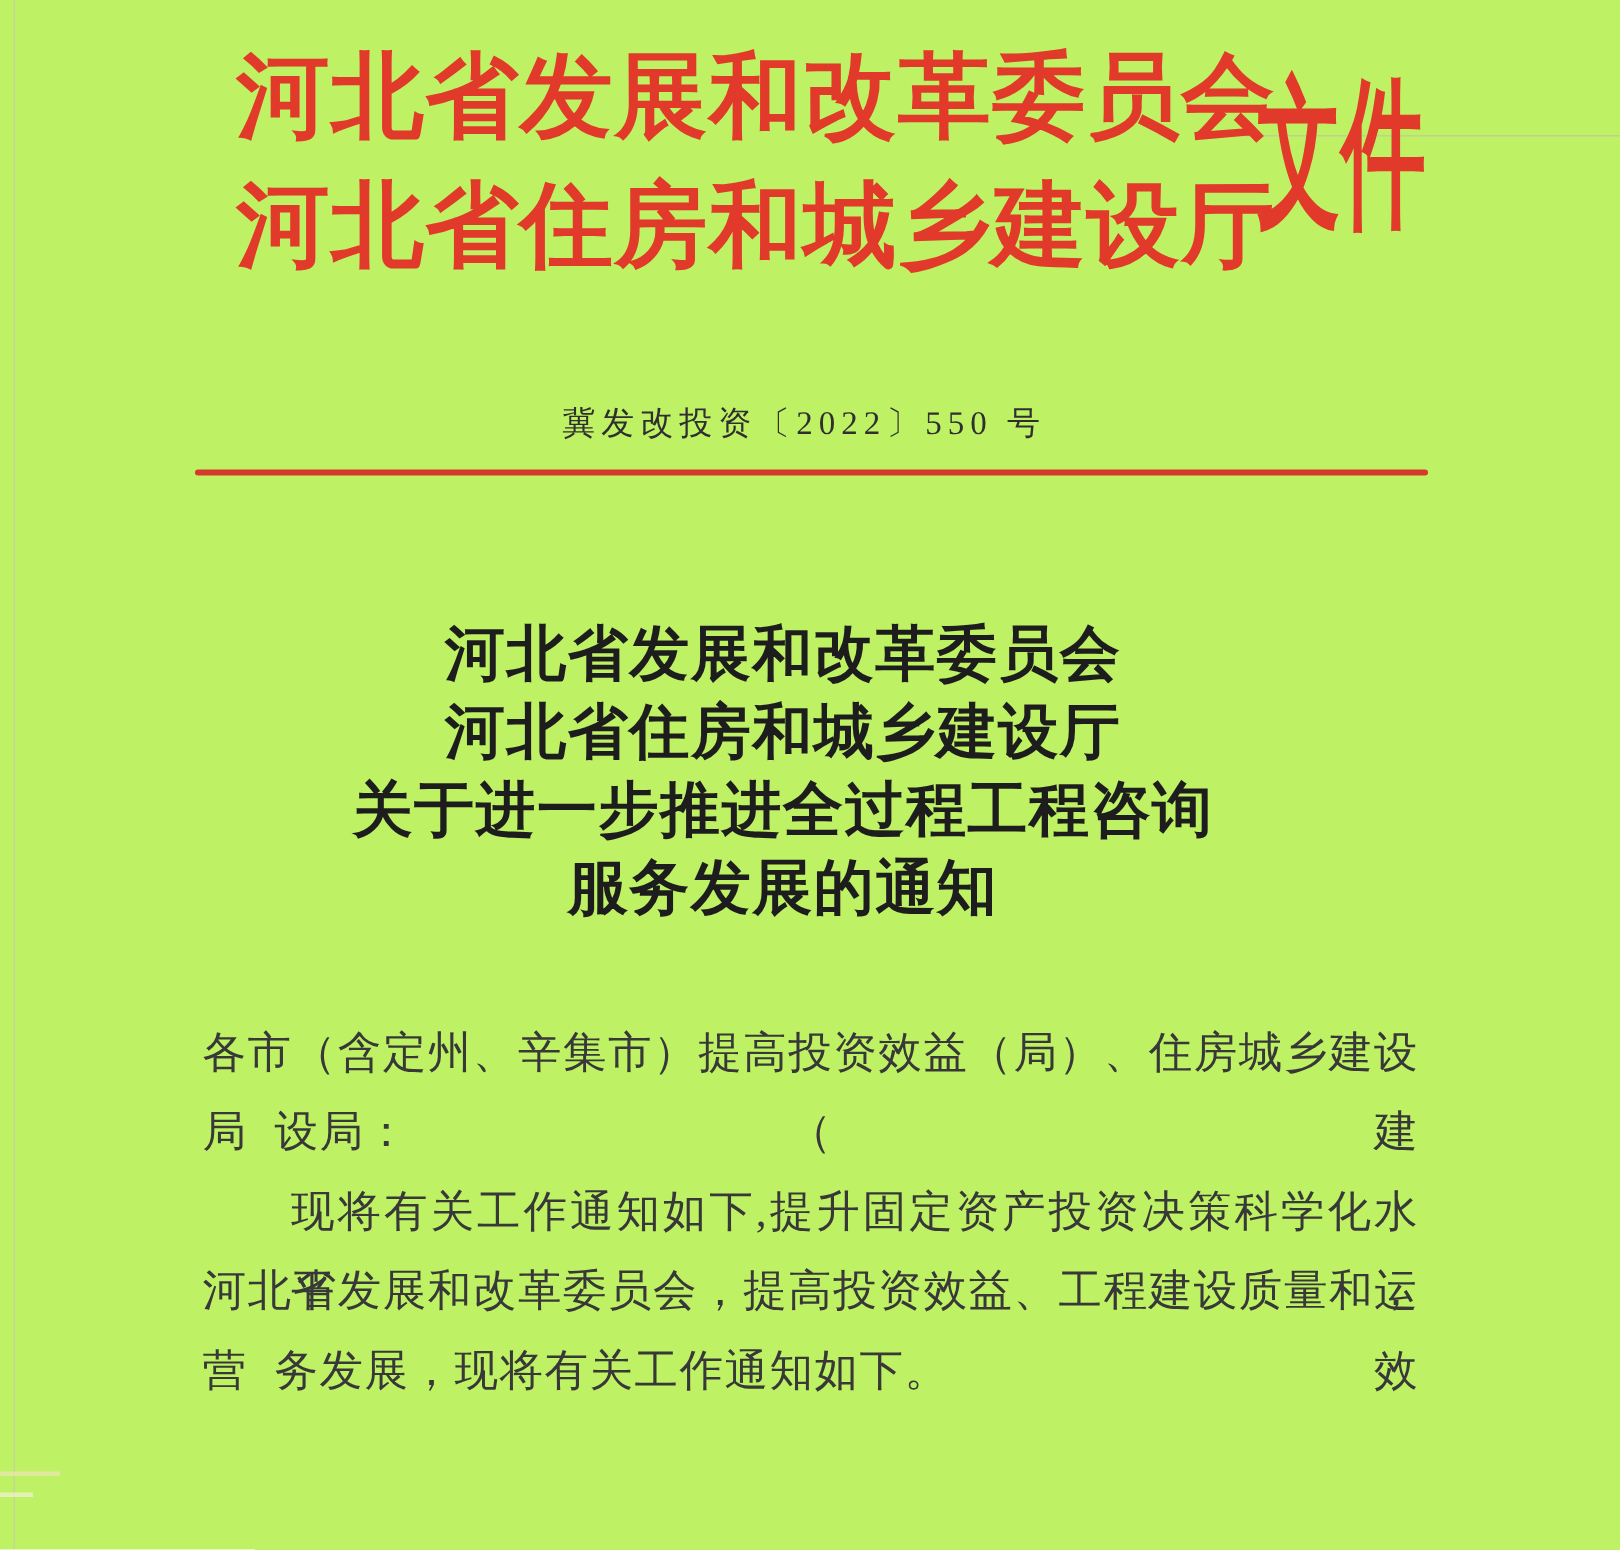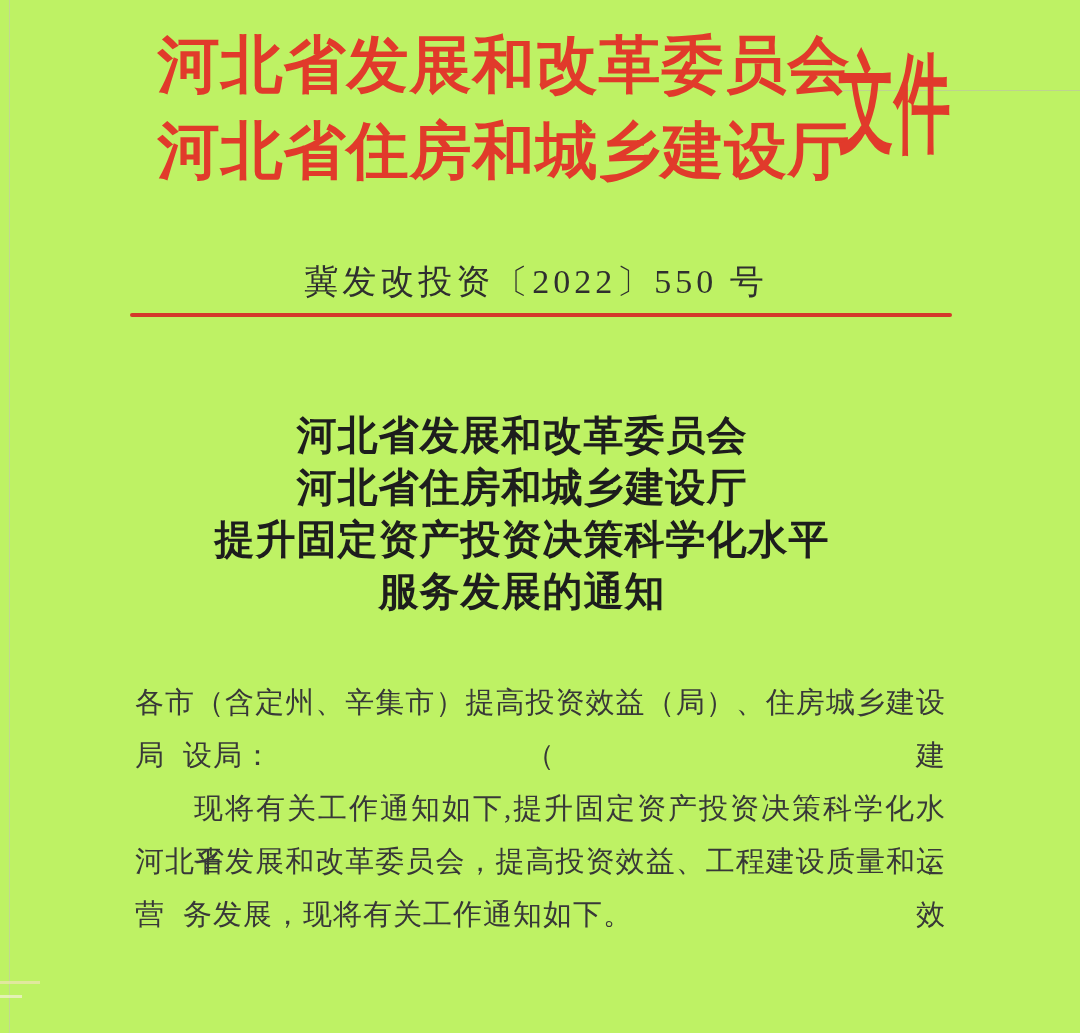--- a/index.html
+++ b/index.html
@@ -68,21 +68,21 @@
     transform-origin: left top;
     white-space: nowrap;
   }
 
   
   .doc-number {
     position: absolute;
     left: 0; top: 262px;
     width: 1072px;
     text-align: center;
-    font-size: 34px;
+    font-size: 22px;
     line-height: 40px;
     letter-spacing: 4px;
     color: #2f2f2f;
   }
   .red-rule {
     position: absolute;
     left: 130px; top: 313px;
     width: 822px; height: 4px;
     background: #d4392b;
     border-radius: 2px;
@@ -148,21 +148,21 @@
     <div class="doc-marker">文件</div>
   </header>
 
   <div class="doc-number">冀发改投资〔2022〕550 号</div>
 
   <div class="red-rule"></div>
 
   <h1 class="doc-title">
     <span class="title-line">河北省发展和改革委员会</span>
     <span class="title-line">河北省住房和城乡建设厅</span>
-    <span class="title-line">提升固定资产投资决策科学化水平</span>
+    <span class="title-line">关于进一步推进全过程工程咨询</span>
     <span class="title-line">服务发展的通知</span>
   </h1>
 
   <main class="doc-body">
     <p class="body-line fill">各市（含定州、辛集市）提高投资效益（局）、住房城乡建设局（建</p>
     <p class="body-line plain">设局：</p>
 
     <p class="body-line fill indent">现将有关工作通知如下,提升固定资产投资决策科学化水平，</p>
     <p class="body-line fill">河北省发展和改革委员会，提高投资效益、工程建设质量和运营效</p>
     <p class="body-line plain">务发展，现将有关工作通知如下。</p>

